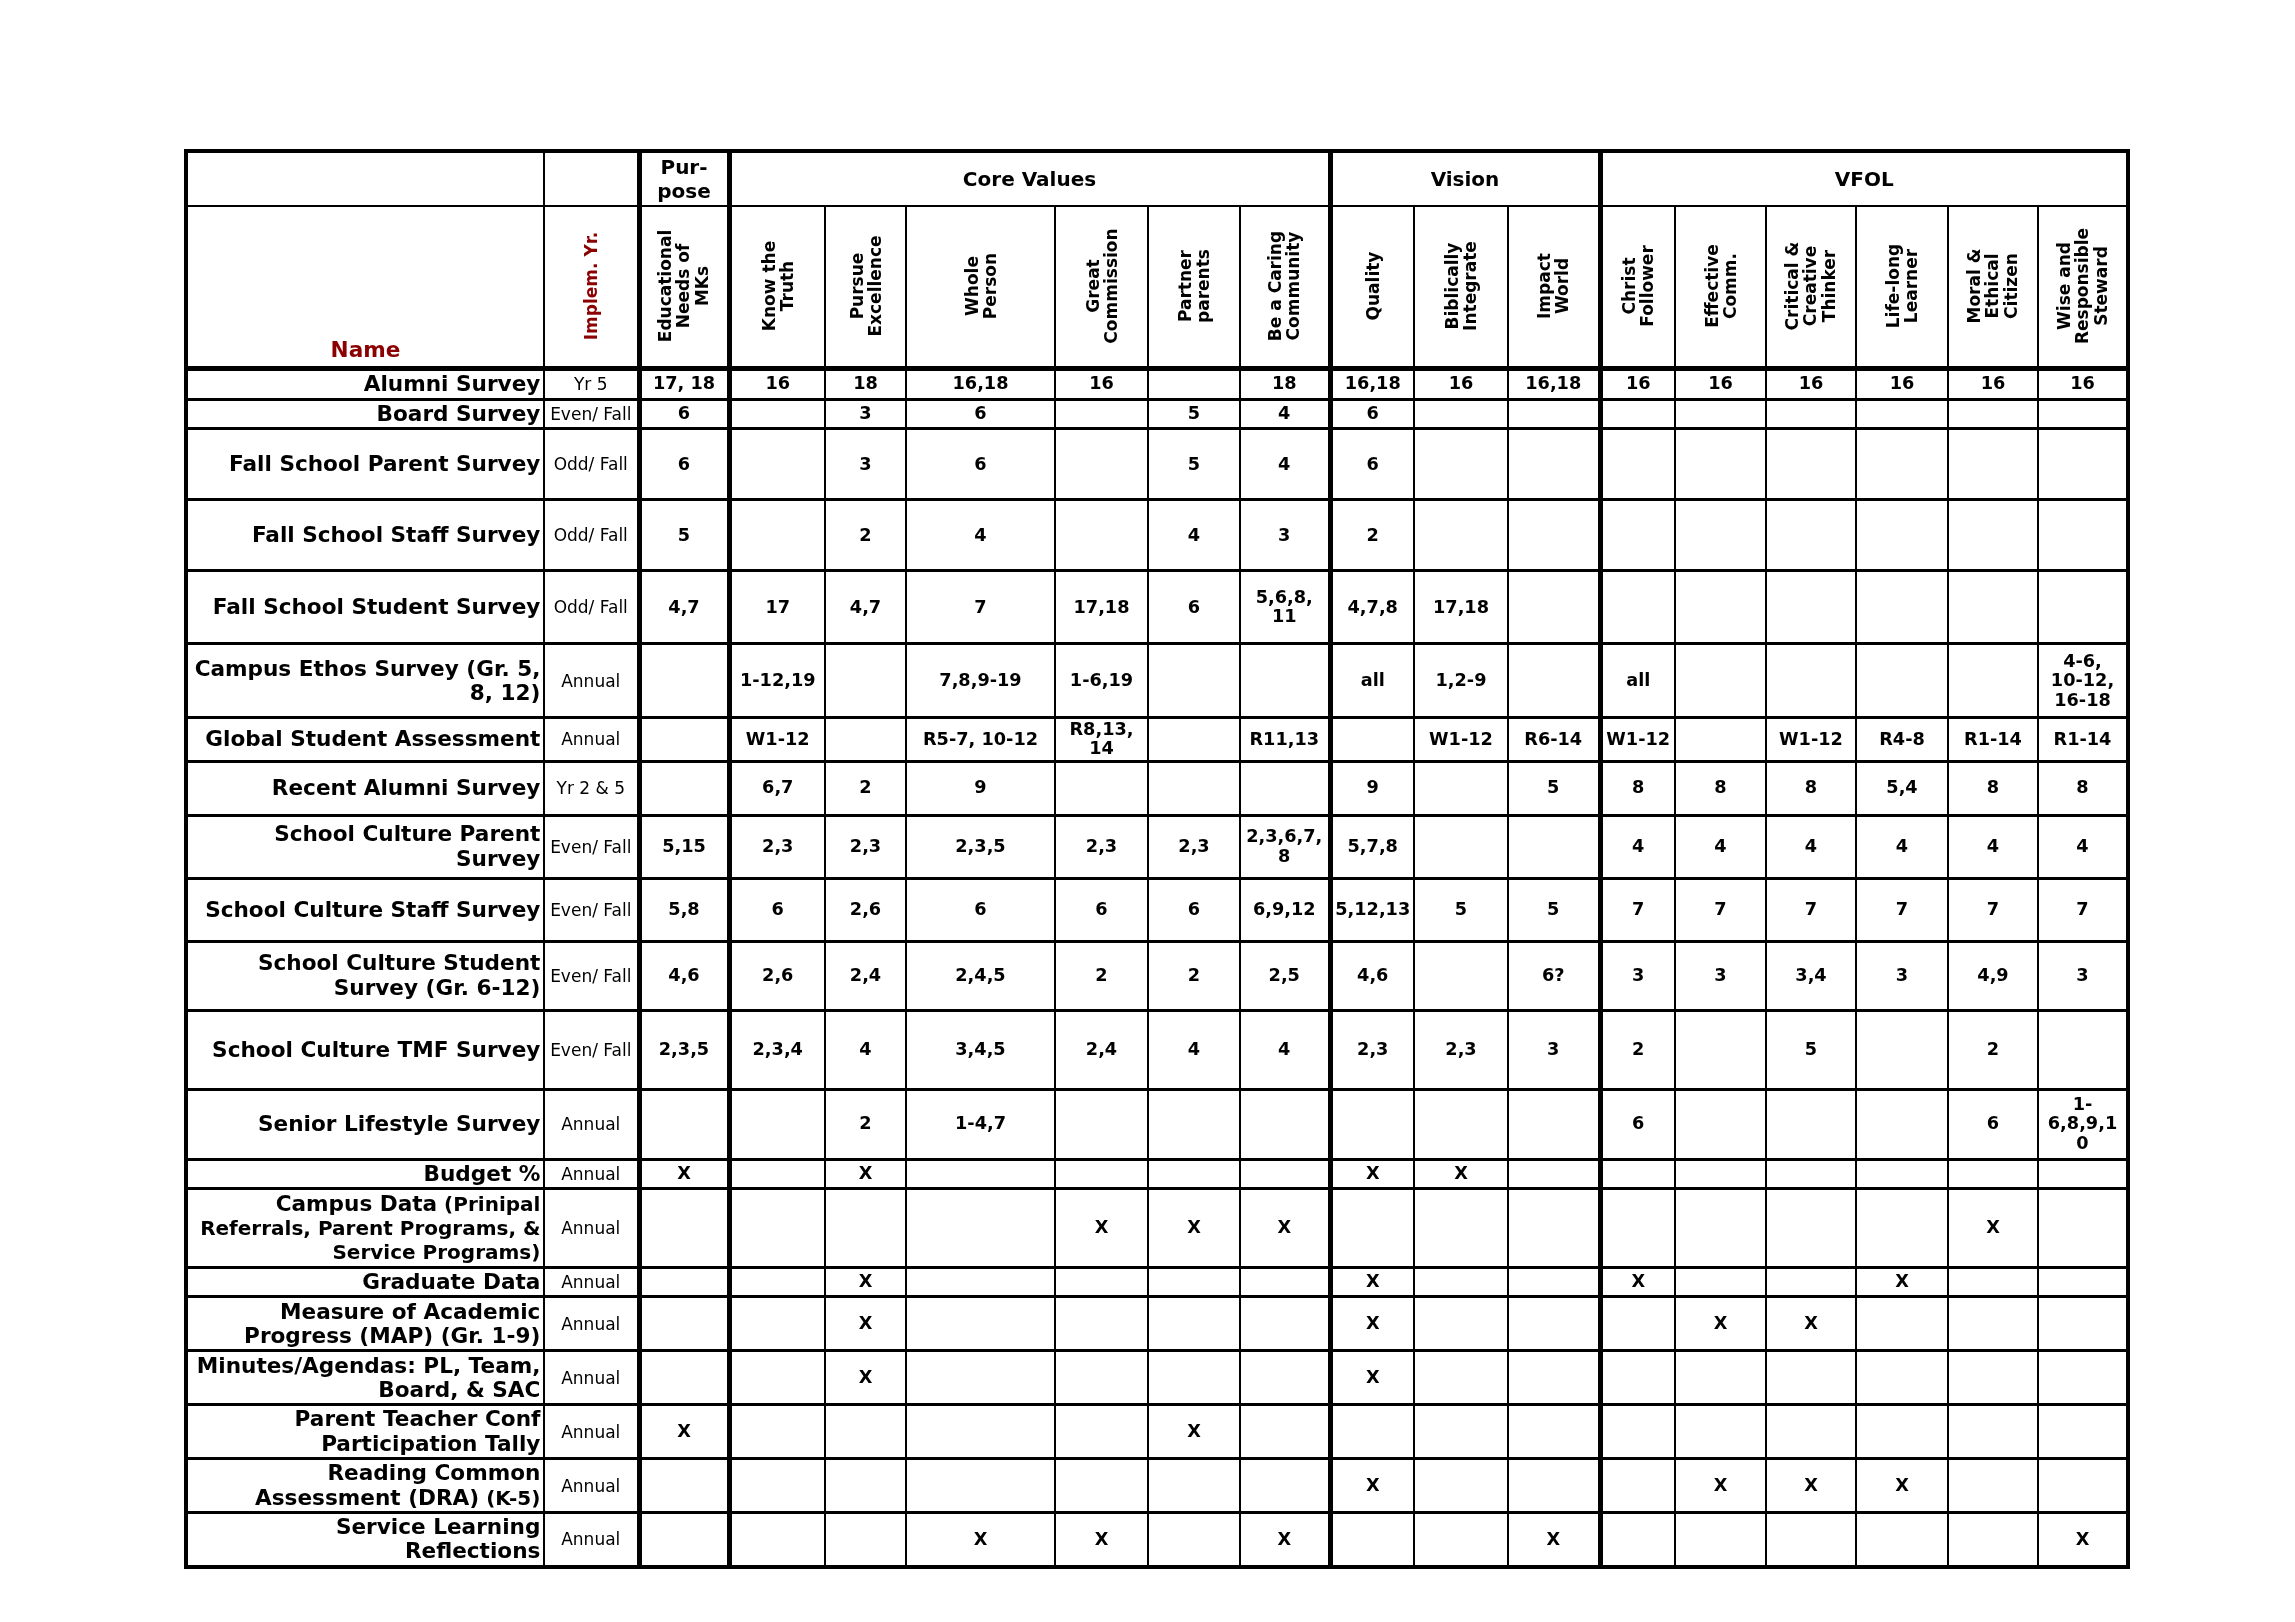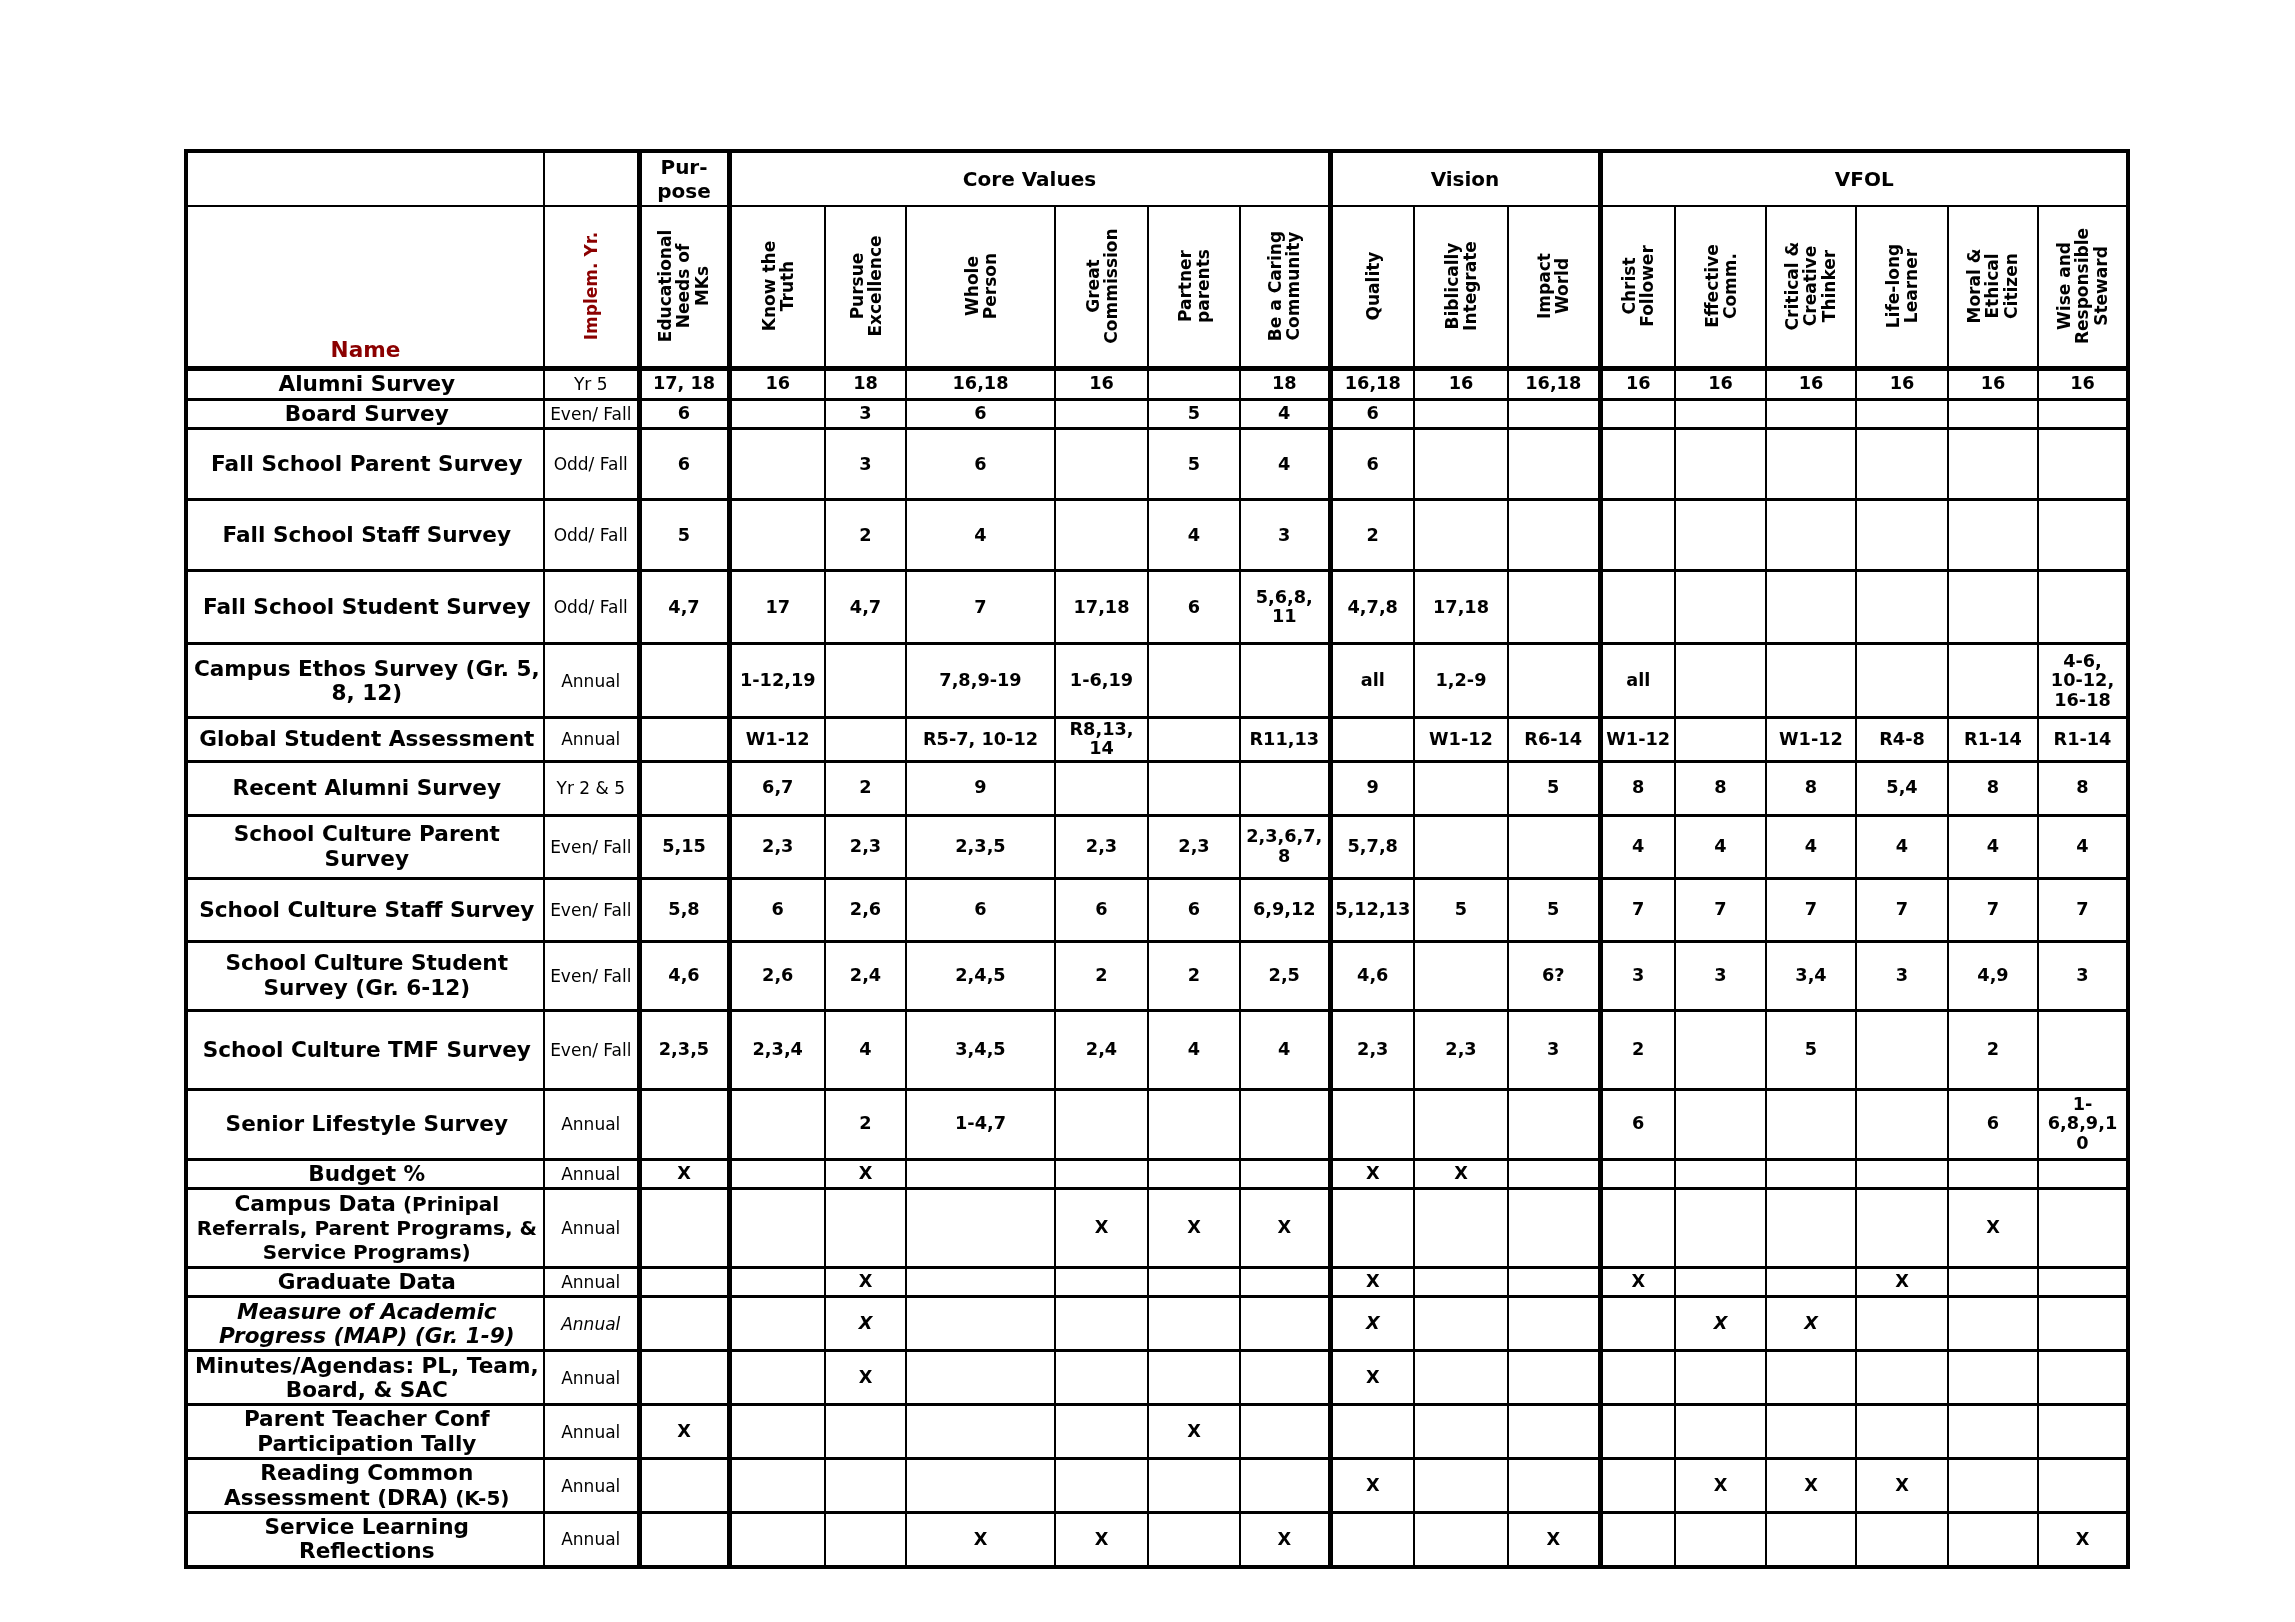--- a/index.html
+++ b/index.html
@@ -13,21 +13,21 @@
   tr.group-row th{height:49px;font-size:20px;font-weight:bold;text-align:center;
                   vertical-align:middle;white-space:pre-line;border-bottom-width:2.6px;}
   tr.colhead-row th{height:154px;position:relative;vertical-align:bottom;
                     border-top-width:2.6px;border-bottom-width:5.2px;}
   .rot{position:absolute;top:50%;left:50%;transform:translate(-50%,-50%) rotate(-90deg);
        width:145px;text-align:center;font-weight:bold;font-size:17px;line-height:1.08;
        white-space:pre-line;}
   .name-head{vertical-align:bottom;text-align:center;font-size:21.6px;font-weight:bold;
              color:#8b0000;padding-bottom:3.9px;}
   .implem-head .rot{color:#8b0000;white-space:nowrap;}
-  td.rowname{text-align:center;vertical-align:middle;font-size:21.6px;font-weight:bold;
+  td.rowname{text-align:right;vertical-align:middle;font-size:21.6px;font-weight:bold;
              line-height:1.12;padding-left:5.2px;margin-top:16px;}
   td.rowname .rsuffix{font-size:20px;font-weight:bold;}
   td.implem{text-align:center;vertical-align:middle;font-size:17px;font-weight:normal;}
   td.val{text-align:center;vertical-align:middle;font-size:17.7px;font-weight:bold;
          white-space:pre-line;line-height:1.1;padding:0.7px 1.3px;}
 </style>
 </head>
 <body>
 
 <div class="canvas">
@@ -457,21 +457,21 @@
           <td class="val thick-left">X</td>
           <td class="val"></td>
           <td class="val"></td>
           <td class="val thick-left">X</td>
           <td class="val"></td>
           <td class="val"></td>
           <td class="val">X</td>
           <td class="val"></td>
           <td class="val"></td>
         </tr>
-        <tr style="height: 43px; font-style: italic;">
+        <tr style="height: 43px;">
           <td class="rowname"><span>Measure of Academic Progress (MAP) (Gr. 1-9)</span></td>
           <td class="implem">Annual</td>
           <td class="val thick-left"></td>
           <td class="val thick-left"></td>
           <td class="val">X</td>
           <td class="val"></td>
           <td class="val"></td>
           <td class="val"></td>
           <td class="val"></td>
           <td class="val thick-left">X</td>

